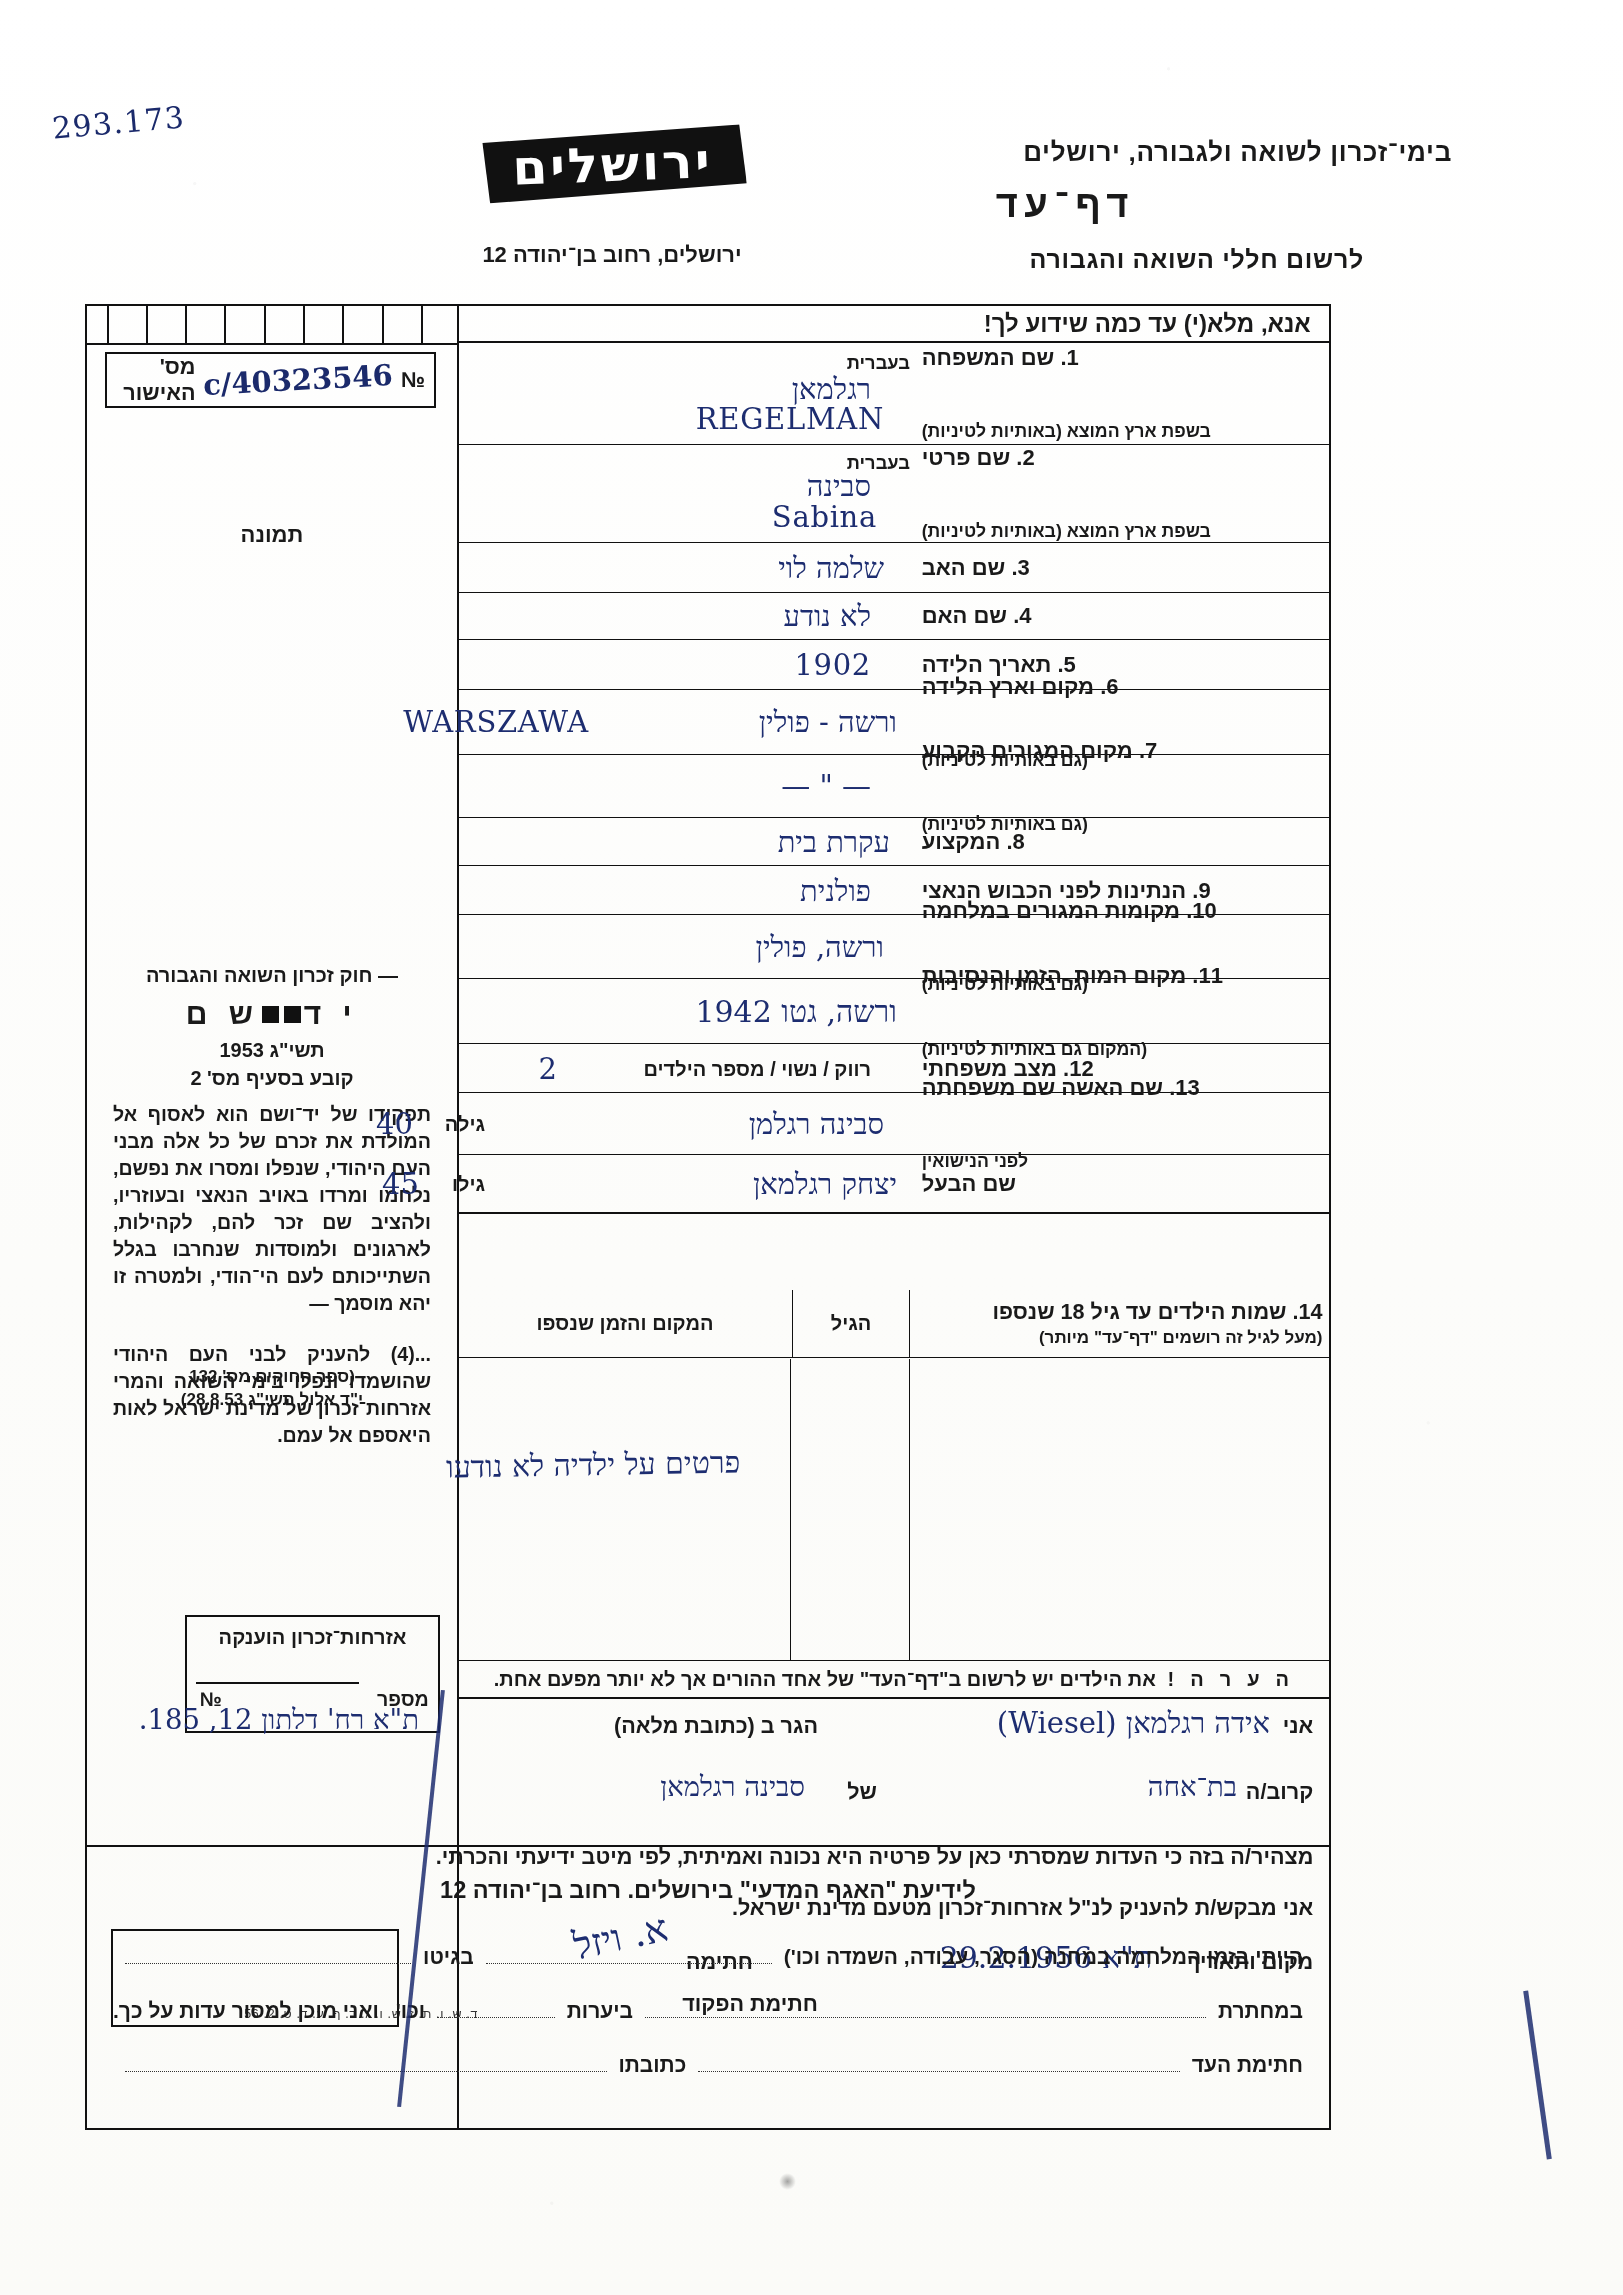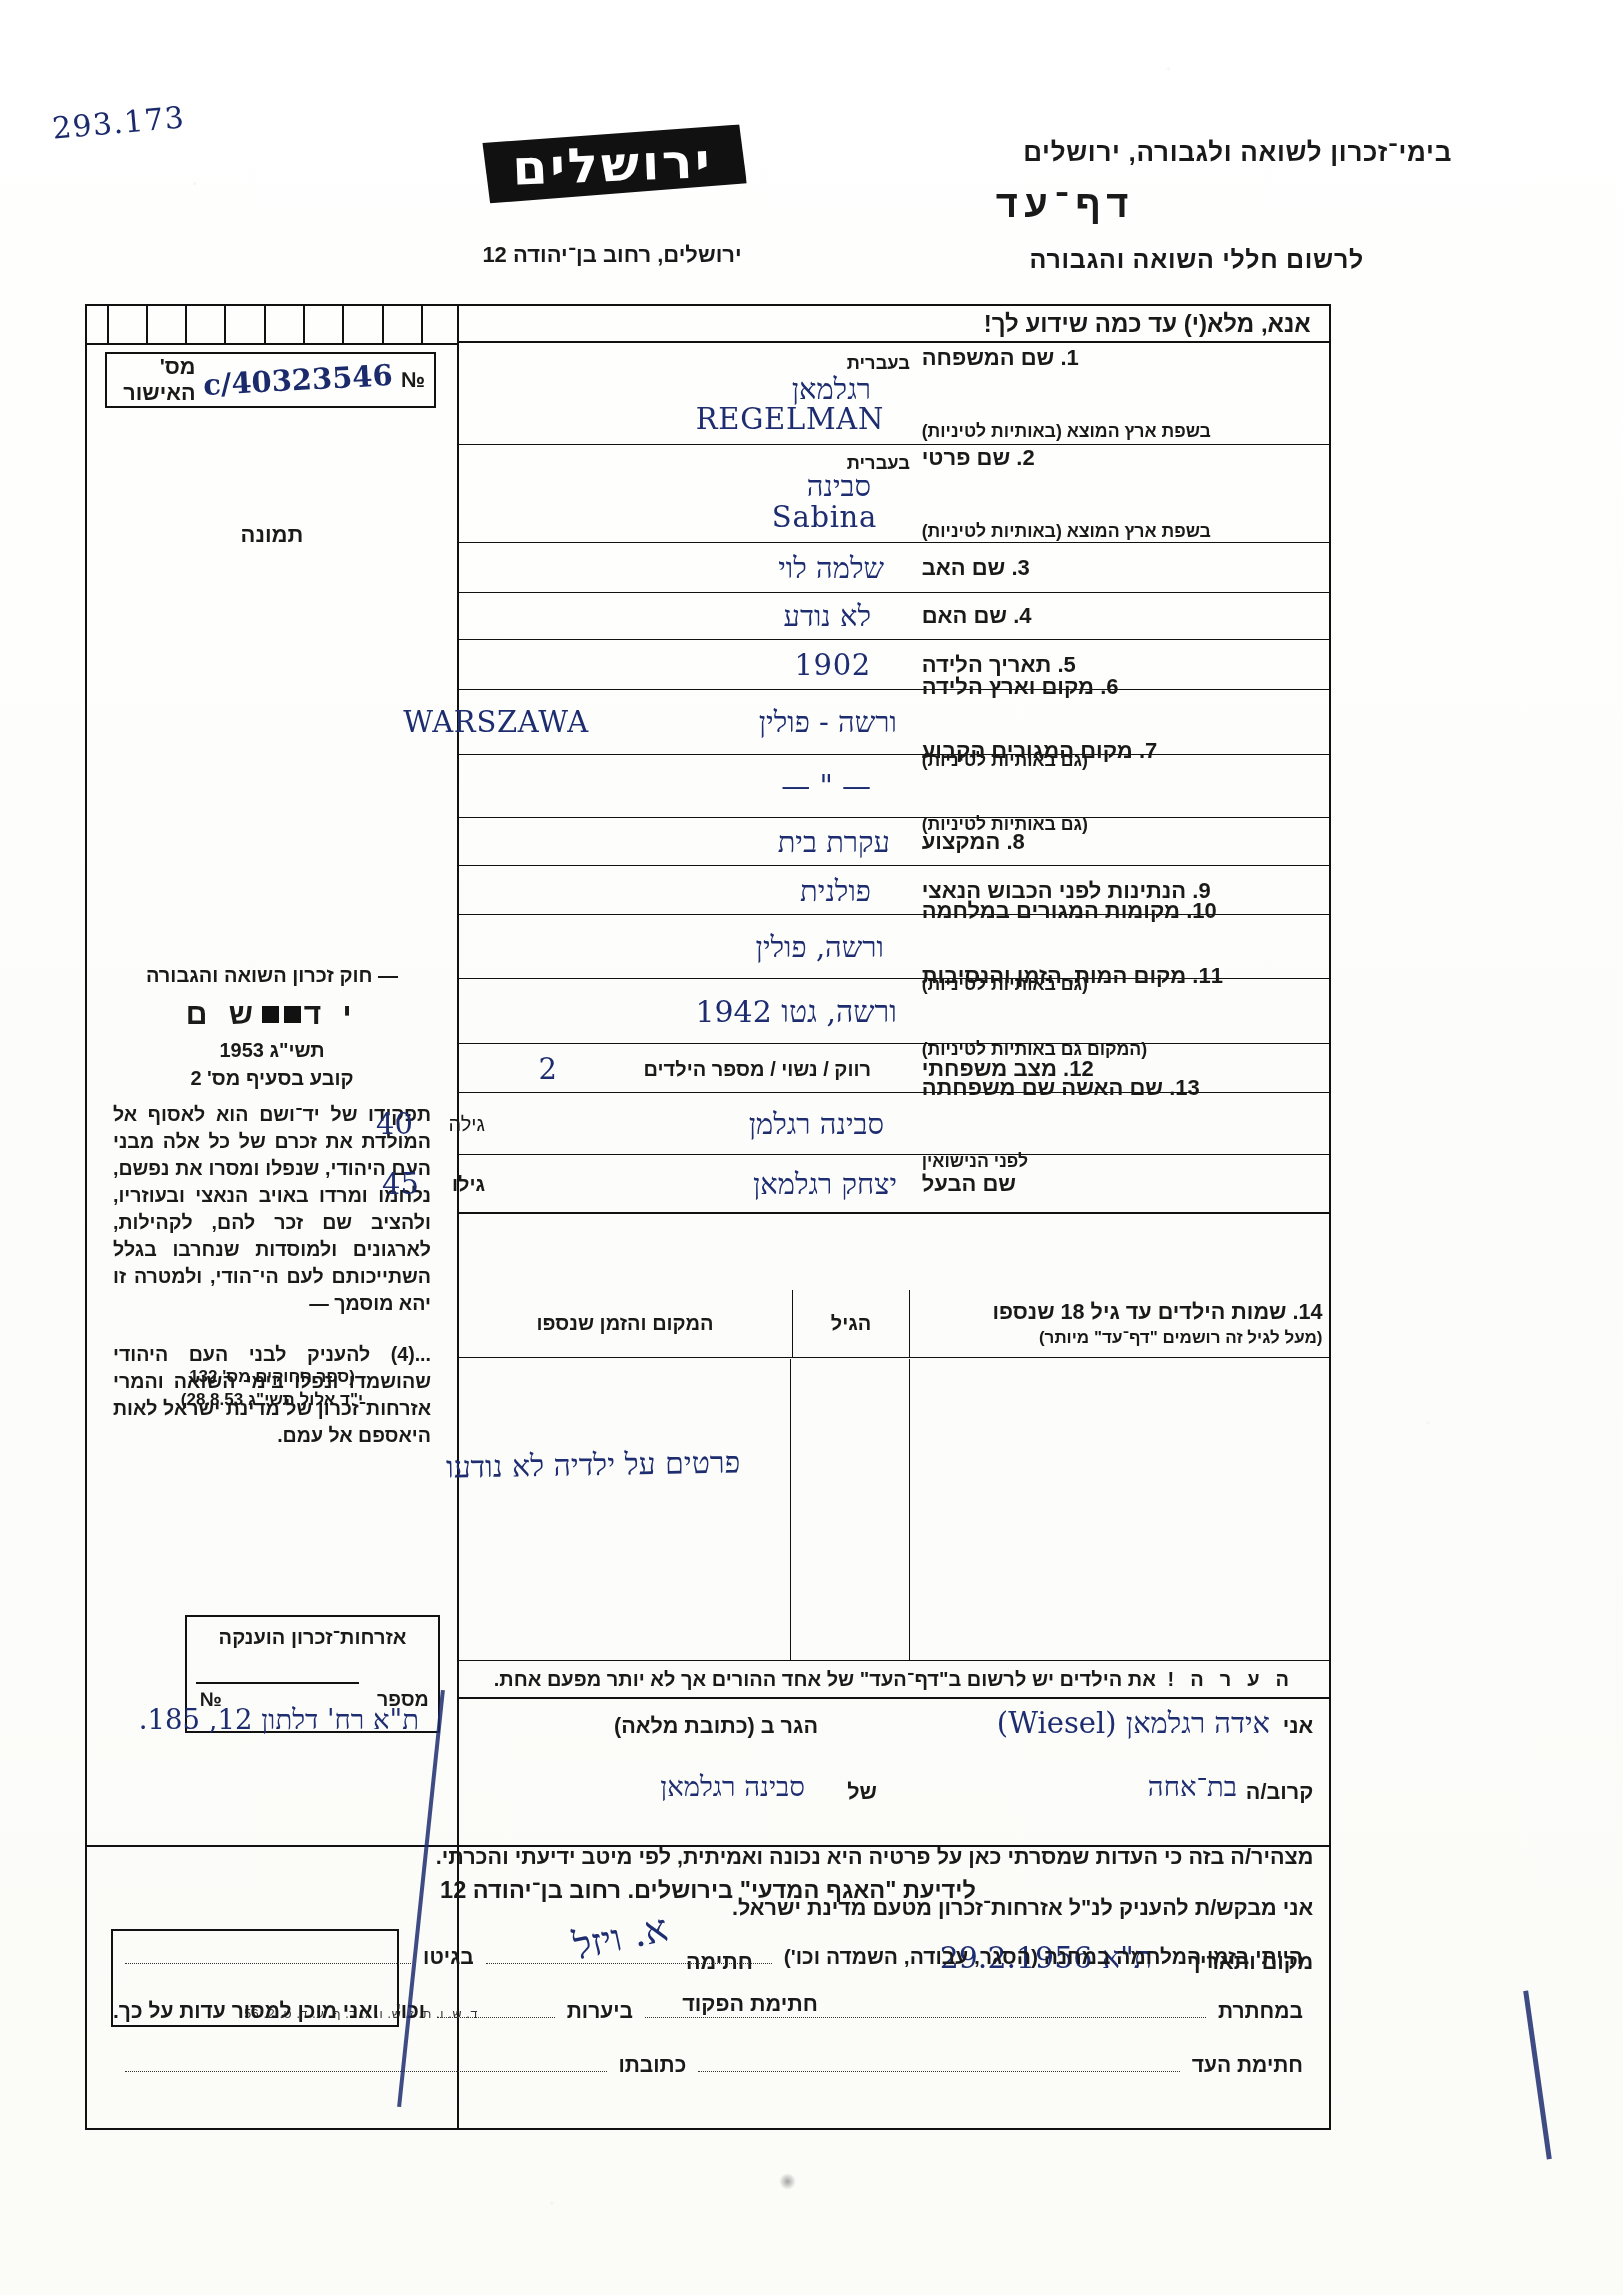--- a/index.html
+++ b/index.html
@@ -421,21 +421,21 @@
           <div style="position:absolute;right:458px;top:50%;transform:translateY(-50%);font-size:20px;font-weight:bold;white-space:nowrap">רווק / נשוי / מספר הילדים</div>
           <div class="valheb" style="right:772px">2</div>
         </div>
 
         <div class="row" style="top:750px;height:62px">
           <div class="lbl">
             <div class="l1"><span>13.</span> <span>שם האשה שם משפחתה</span></div>
             <div class="l2">לפני הנישואין</div>
           </div>
           <div class="valheb" style="right:445px">סבינה רגלמן</div>
-          <div style="position:absolute;right:844px;top:50%;transform:translateY(-50%);font-size:20px;font-weight:normal">גילה</div>
+          <div style="position:absolute;right:844px;top:50%;transform:translateY(-50%);font-size:20px;font-weight:bold">גילה</div>
           <div class="valheb" style="right:916px">40</div>
         </div>
 
         <div class="row" style="top:812px;height:59px;border-bottom:2px solid #111">
           <div class="lbl">
               <div class="l1">שם הבעל</div>
             </div>
           <div class="valheb" style="right:432px">יצחק רגלמאן</div>
           <div style="position:absolute;right:844px;top:50%;transform:translateY(-50%);font-size:20px;font-weight:bold">גילו</div>
           <div class="valheb" style="right:910px">45</div>

